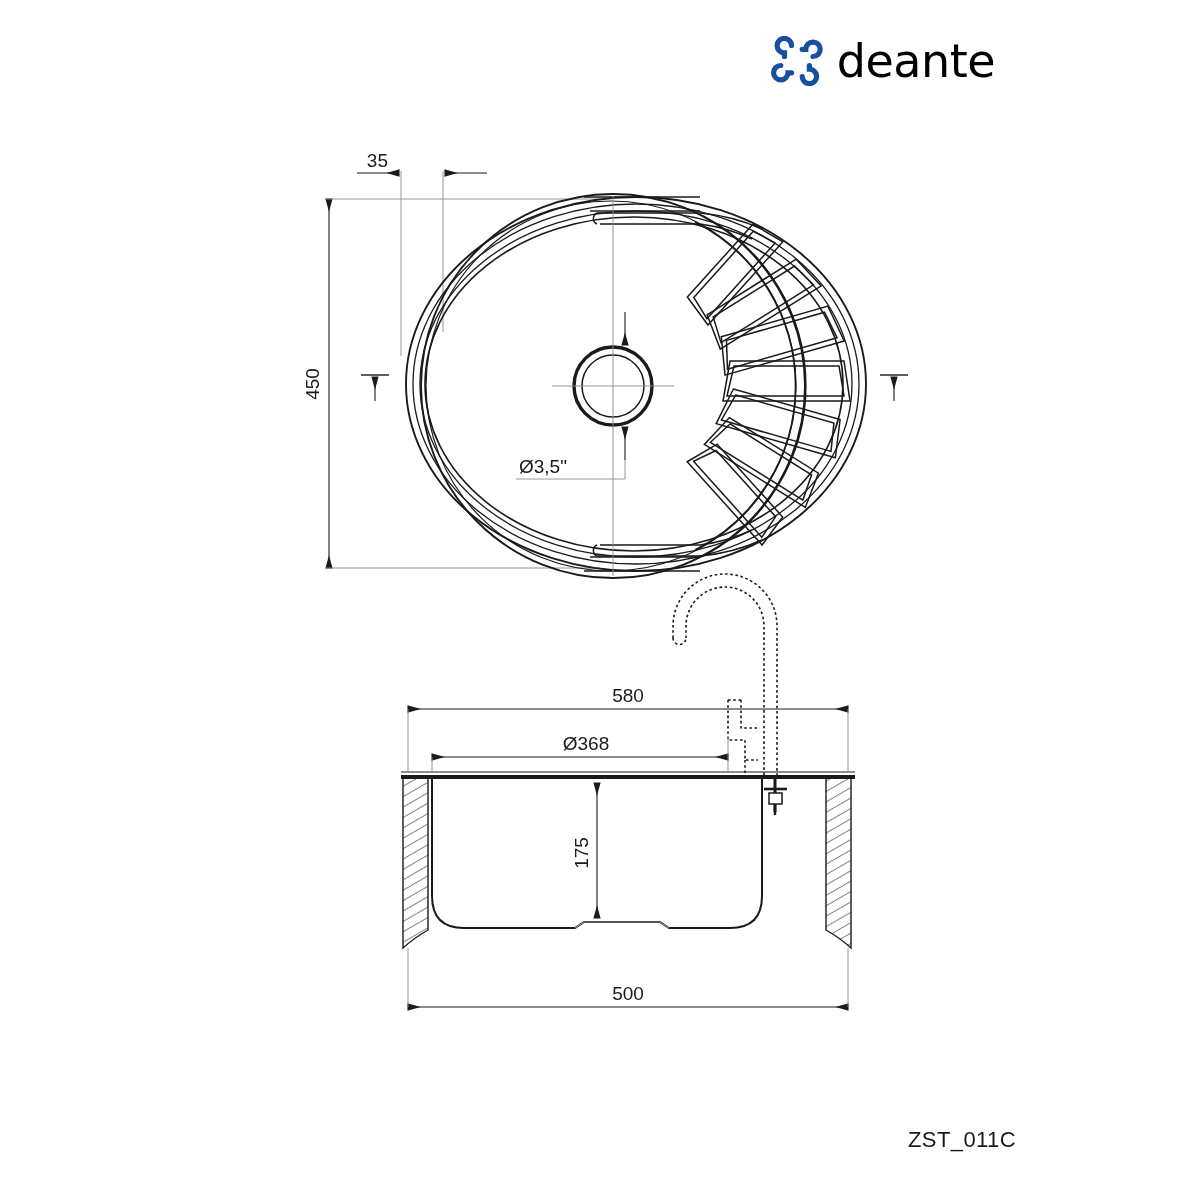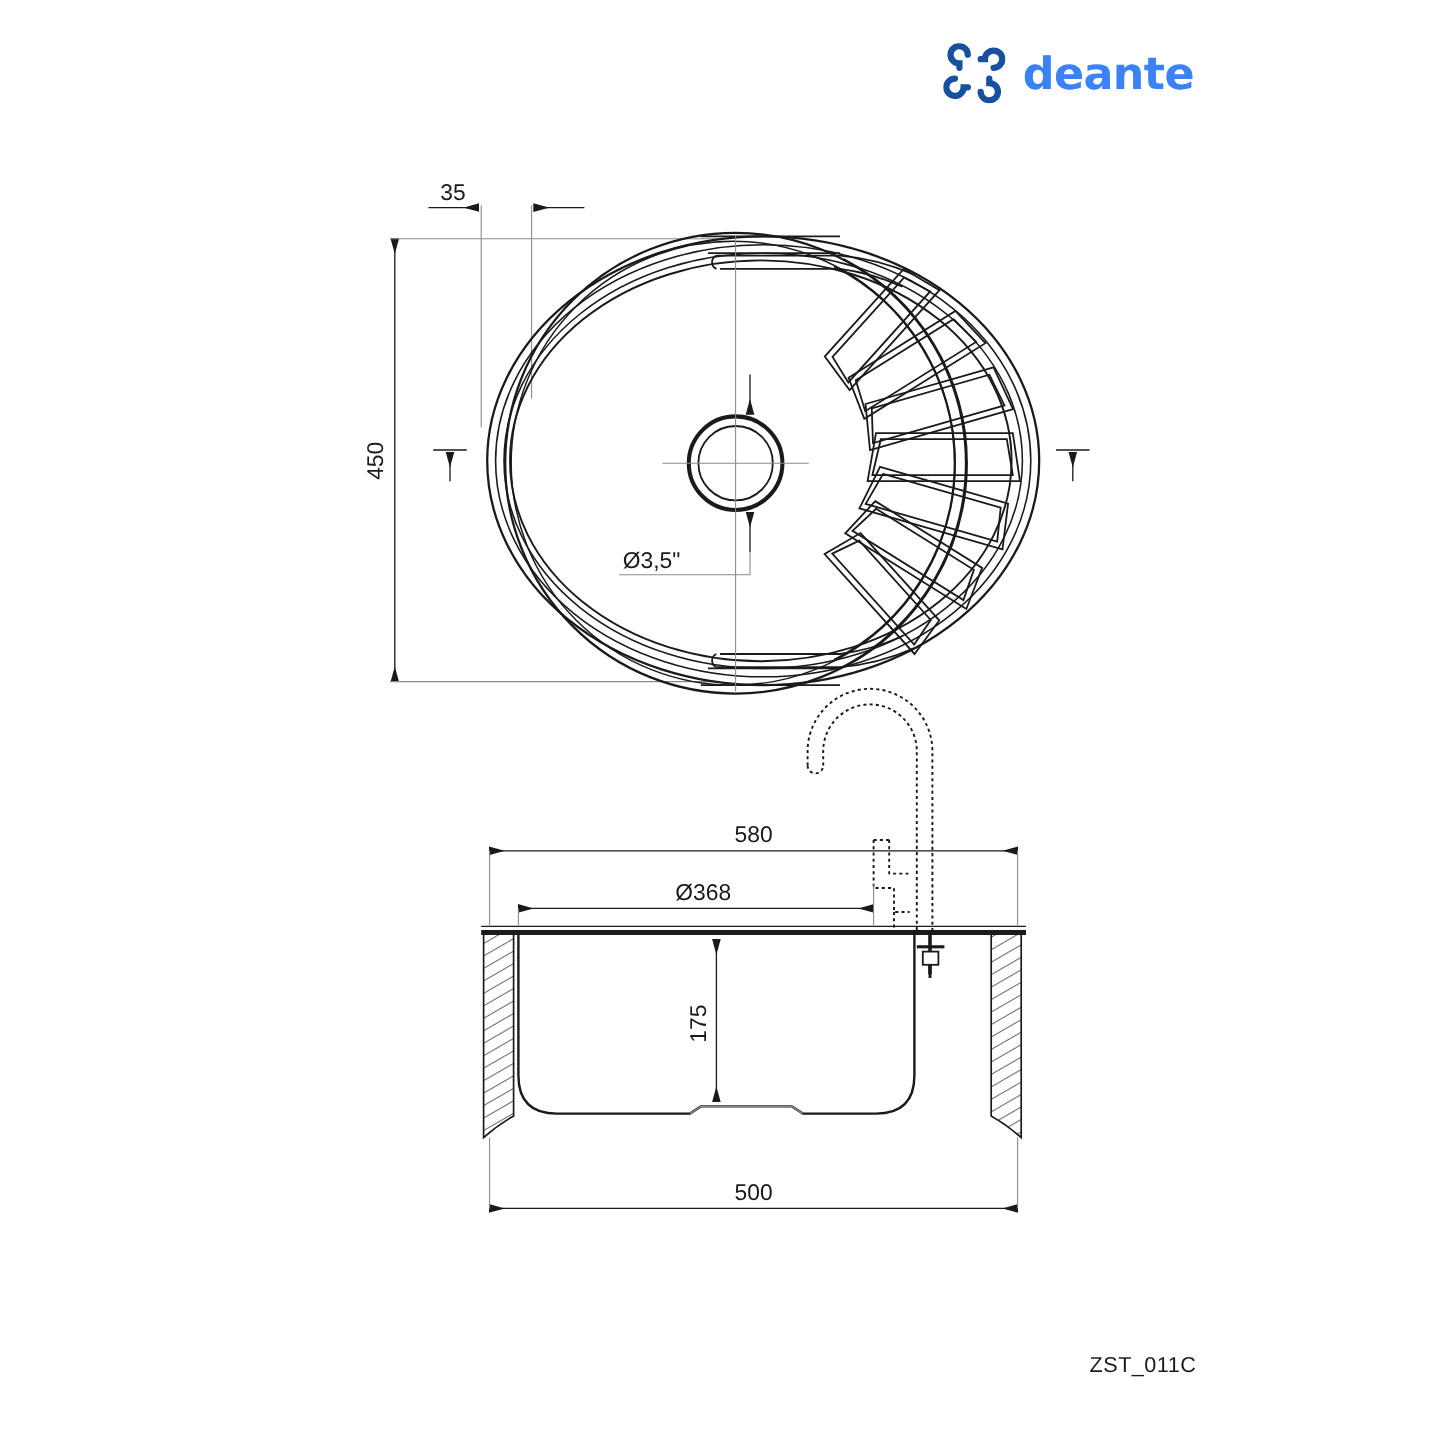--- a/index.html
+++ b/index.html
@@ -25,32 +25,32 @@
   .brand-wrap {
     position: absolute;
     top: 36px;
     right: 205px;
     display: flex;
     align-items: center;
     gap: 14px;
   }
   .brand-mark { display: block; }
   .brand-text {
-    font-size: 37px;
-    font-weight: 700;
+    font-size: 46px;
+    font-weight: 400;
     letter-spacing: -0.5px;
     line-height: 1;
-    color: #3b82f6;
+    color: #000000;
     font-family: "DejaVu Sans", sans-serif;
   }
   .code-label {
     position: absolute;
     left: 908px;
     top: 1127px;
-    font-size: 18px;
+    font-size: 22px;
     letter-spacing: 0.4px;
     color: #1a1a1a;
     font-family: "Liberation Sans", sans-serif;
   }
   svg text {
     font-family: "Liberation Sans", sans-serif;
     fill: #1a1a1a;
   }
 </style>
 </head>

